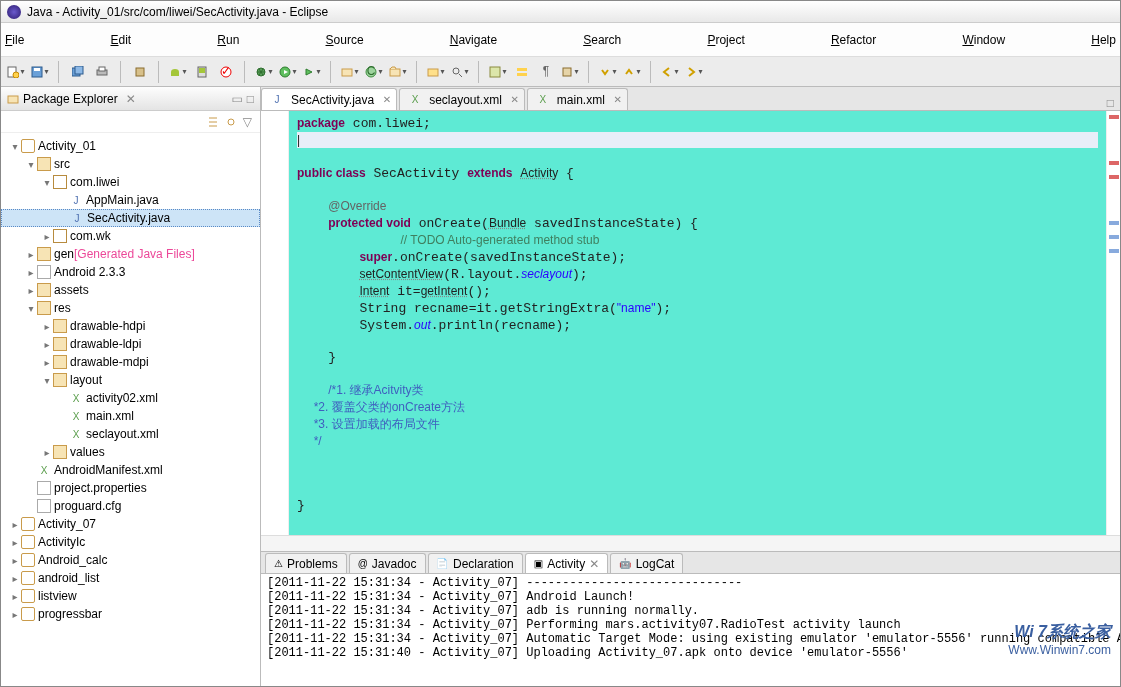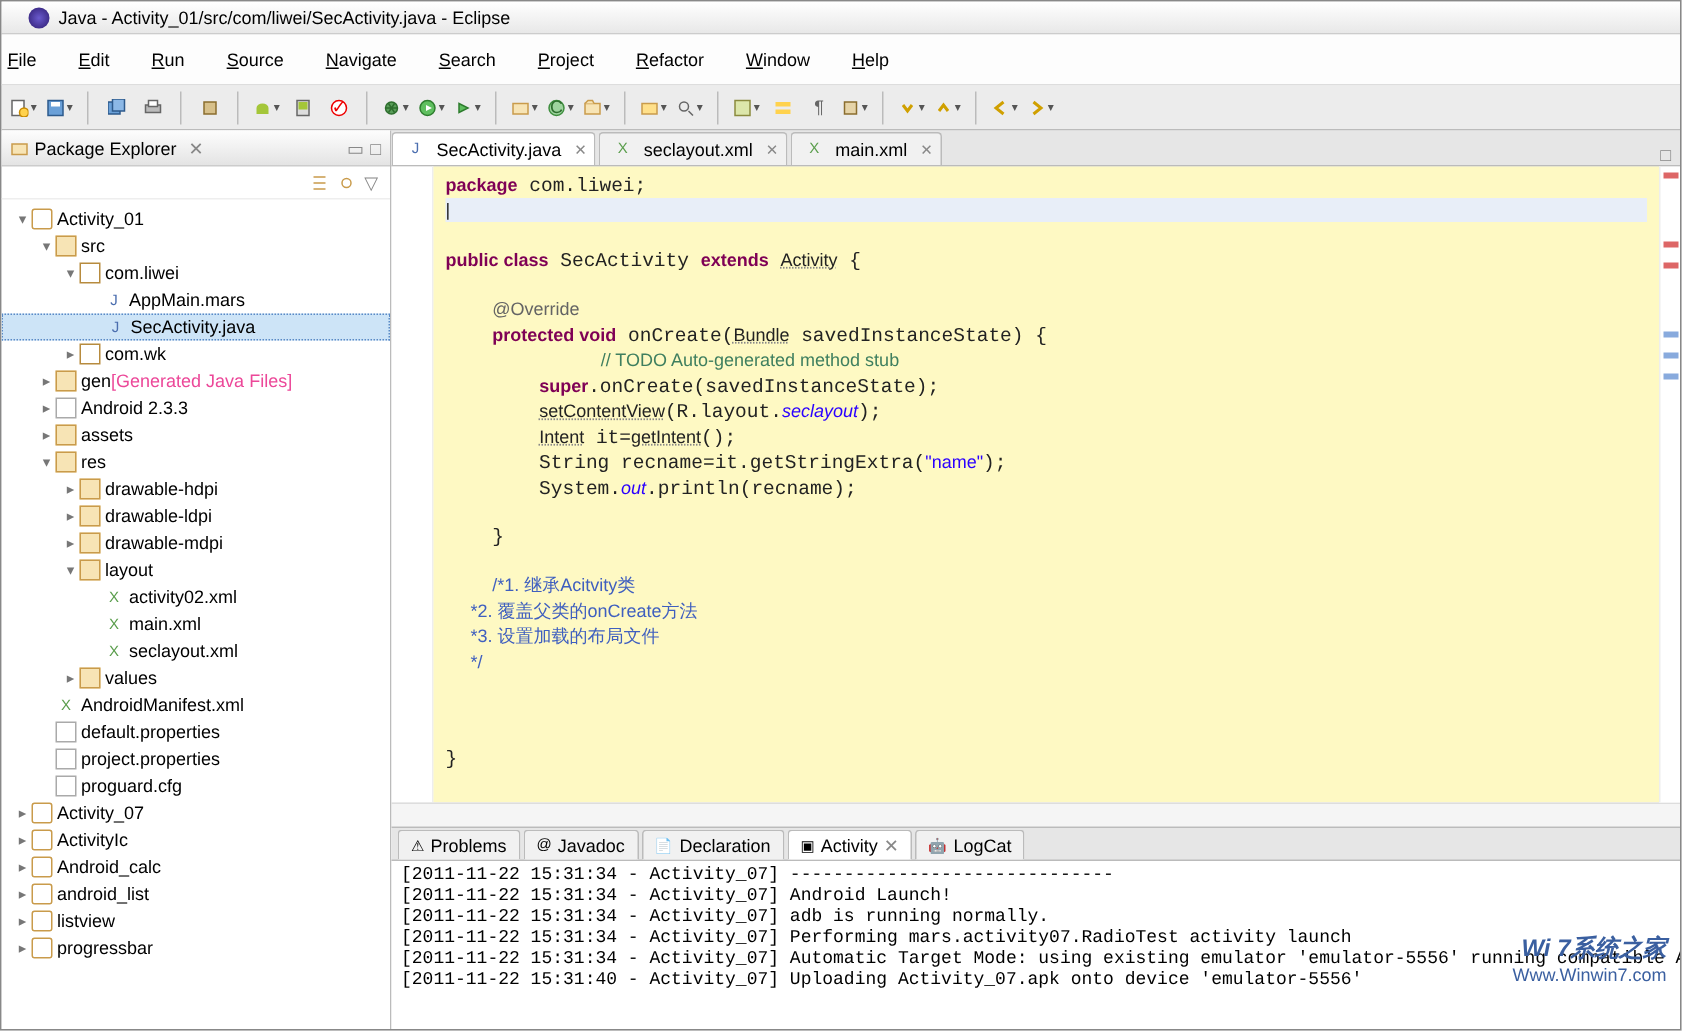--- a/index.html
+++ b/index.html
@@ -1,19 +1,19 @@
 <!DOCTYPE html>
 <html><head>
 <meta charset="utf-8">
 <style>
 * { box-sizing: border-box; margin: 0; padding: 0; font-family: "Segoe UI", Tahoma, sans-serif; font-size: 12px; }
 body { width: 1121px; height: 687px; background: #f0f0f0; display: flex; flex-direction: column; overflow: hidden; border: 1px solid #888; }
-.title-bar { height: 22px; background: linear-gradient(#fff,#e8e8e8); border-bottom: 1px solid #ccc; display: flex; align-items: center; padding: 0 18px; }
+.title-bar { height: 22px; background: linear-gradient(#fff,#e8e8e8); border-bottom: 1px solid #ccc; display: flex; align-items: center; padding: 0 6px; }
 .ecl-icon { width: 14px; height: 14px; border-radius: 50%; background: radial-gradient(#6a5acd,#2c1a6e); margin-right: 6px; flex:0 0 auto;}
-.menu-bar { height: 34px; background: #fdfdfd; border-bottom: 1px solid #ddd; display: flex; align-items: center; padding: 0 4px; gap: 28px; }
+.menu-bar { height: 34px; background: #fdfdfd; border-bottom: 1px solid #ddd; display: flex; align-items: center; padding: 0 4px; gap: 28px; justify-content: space-between; }
 .menu-bar span { cursor: default; }
 .menu-bar span::first-letter { text-decoration: underline; }
 .tool-bar { height: 30px; background: #ececec; border-bottom: 1px solid #bbb; display: flex; align-items: center; padding: 0 6px; gap: 6px; }
 .tb-btn { width: 18px; height: 18px; display:inline-flex; align-items:center; justify-content:center; }
 .tb-sep { width: 2px; height: 22px; border-left: 1px solid #bbb; margin: 0 3px; }
 .drop::after{content:"▾"; font-size:8px; margin-left:1px; color:#555;}
 .workbench { flex: 1; display: flex; min-height: 0; }
 .sidebar { width: 260px; background: #fff; border-right: 1px solid #bbb; display: flex; flex-direction: column; }
 .view-header { height: 24px; background: linear-gradient(#fdfdfd,#e4e4e4); border-bottom: 1px solid #ccc; display: flex; align-items: center; padding: 0 6px; gap: 4px; }
 .view-header .spacer{flex:1;}
@@ -29,21 +29,21 @@
 .ic-java{color:#4b6eaf;}
 .ic-xml{color:#5b9e4d;}
 .ic-file{background:#fff;border:1px solid #aaa;}
 .editor-area { flex: 1; display: flex; flex-direction: column; min-width: 0; }
 .editor-tabs { height: 24px; background: #e6e6e6; border-bottom: 1px solid #bbb; display: flex; align-items: flex-end; }
 .etab { height: 22px; padding: 0 22px 0 8px; background: #fff; border: 1px solid #bbb; border-bottom: none; border-radius: 3px 3px 0 0; margin-right: 2px; display: flex; align-items: center; gap:4px; position:relative;}
 .etab.inactive{background:#f1f1f1;}
 .etab .close{position:absolute; right:5px; font-size:10px; color:#888;}
 .editor-split{flex:1; display:flex; min-height:0;}
 .gutter{width:28px; background:#fff; border-right:1px solid #eee;}
-.code { flex:1; background: #fef9c3; font-family: Consolas, "Courier New", monospace; font-size: 13px; padding: 4px 8px; overflow:auto; white-space: pre; line-height: 16px; color:#222;}
+.code { flex:1; background: #5eead4; font-family: Consolas, "Courier New", monospace; font-size: 13px; padding: 4px 8px; overflow:auto; white-space: pre; line-height: 16px; color:#222;}
 .kw{color:#7f0055;font-weight:bold;}
 .cm{color:#3f7f5f;margin-left:41px;}
 .cm2{color:#3f5fbf;}
 .st{color:#2a00ff;}
 .ann{color:#646464;}
 .sq{text-decoration: underline dotted #888;}
 .ovr{width:14px; background:#fff; border-left:1px solid #eee; position:relative;}
 .ovr .m{position:absolute; right:1px; width:10px; height:4px;}
 .console-area { height: 135px; border-top: 1px solid #bbb; background: #fff; display:flex; flex-direction:column; }
 .console-tabs{height:22px; display:flex; align-items:flex-end; background:#e6e6e6; border-bottom:1px solid #bbb; padding-left:4px;}
@@ -261,21 +261,21 @@
           <span>src</span>
         </div>
         <div class="tree-row" style="padding-left: 40px;">
           <span class="tw">▾</span>
           <span class="ic ic-pkg"></span>
           <span>com.liwei</span>
         </div>
         <div class="tree-row" style="padding-left: 56px;">
           <span class="tw"></span>
           <span class="ic ic-java">J</span>
-          <span>AppMain.mars</span>
+          <span>AppMain.java</span>
         </div>
         <div class="tree-row sel" style="padding-left: 56px;">
           <span class="tw"></span>
           <span class="ic ic-java">J</span>
           <span>SecActivity.java</span>
         </div>
         <div class="tree-row" style="padding-left: 40px;">
           <span class="tw">▸</span>
           <span class="ic ic-pkg"></span>
           <span>com.wk</span>
@@ -338,25 +338,20 @@
         </div>
         <div class="tree-row" style="padding-left: 40px;">
           <span class="tw">▸</span>
           <span class="ic ic-folder"></span>
           <span>values</span>
         </div>
         <div class="tree-row" style="padding-left: 24px;">
           <span class="tw"></span>
           <span class="ic ic-xml">X</span>
           <span>AndroidManifest.xml</span>
-        </div>
-        <div class="tree-row" style="padding-left: 24px;">
-          <span class="tw"></span>
-          <span class="ic ic-file"></span>
-          <span>default.properties</span>
         </div>
         <div class="tree-row" style="padding-left: 24px;">
           <span class="tw"></span>
           <span class="ic ic-file"></span>
           <span>project.properties</span>
         </div>
         <div class="tree-row" style="padding-left: 24px;">
           <span class="tw"></span>
           <span class="ic ic-file"></span>
           <span>proguard.cfg</span>

